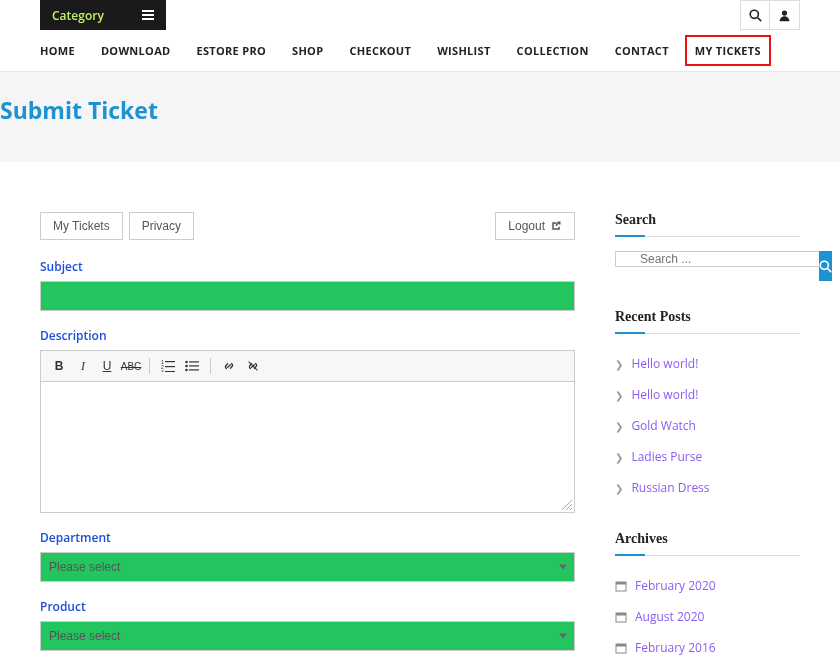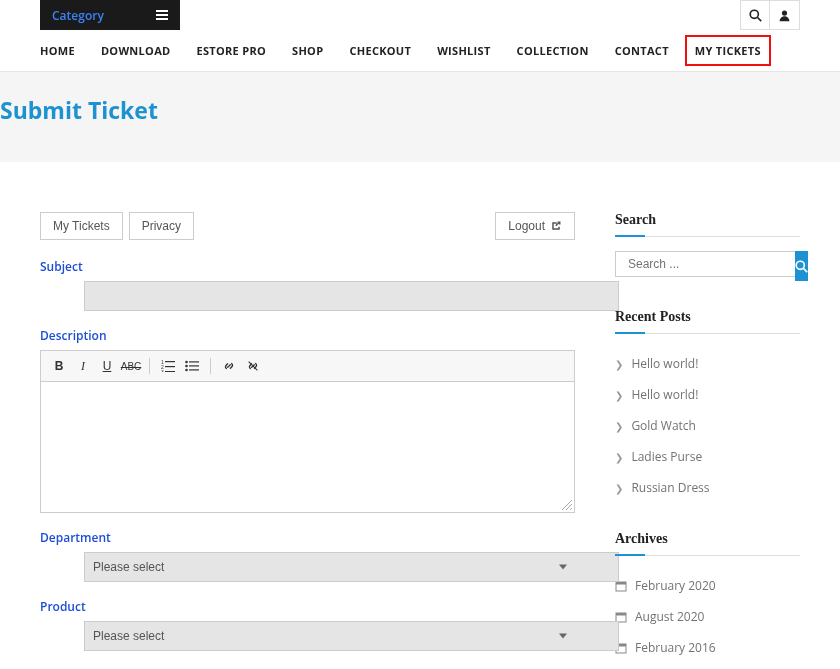--- a/index.html
+++ b/index.html
@@ -1,20 +1,20 @@
 <!DOCTYPE html>
 <html><head>
 <meta charset="utf-8">
 <style>
 * { box-sizing: border-box; margin: 0; padding: 0; }
 body { font-family: "Open Sans", Arial, sans-serif; font-size: 13px; color: #333; background: #fff; }
 .container { max-width: 790px; margin: 0 auto; padding: 0 15px; }
 
 
-.category-bar { background: #1a1a1a; color: #3b82f6; width: 140px; height: 30px; display: flex; align-items: center; justify-content: space-between; padding: 0 12px; font-weight: 600; font-size: 12px; margin-left: 0; position: relative; top: 0; }
+.category-bar { background: #1a1a1a; color: #bef264; width: 126px; height: 30px; display: flex; align-items: center; justify-content: space-between; padding: 0 12px; font-weight: 600; font-size: 12px; margin-left: 0; position: relative; top: 0; }
 .top-wrap { max-width: 790px; margin: 0 auto; display: flex; justify-content: space-between; align-items: center; padding: 0 15px; }
 
 
 .top-icons { display: flex; gap: 0; }
 .top-icon-btn { width: 30px; height: 30px; border: 1px solid #ddd; background: #fff; display: flex; align-items: center; justify-content: center; cursor: pointer; }
 .top-icon-btn + .top-icon-btn { border-left: none; }
 
 
 .nav-wrap { border-bottom: 1px solid #e5e5e5; }
 .main-nav { display: flex; gap: 26px; padding: 13px 0; font-size: 11px; font-weight: 700; letter-spacing: 0.3px; }
@@ -32,45 +32,45 @@
 .main-col { flex: 1; min-width: 0; }
 .side-col { width: 185px; flex-shrink: 0; }
 
 
 .btn-row { display: flex; justify-content: space-between; margin-bottom: 18px; }
 .btn-group { display: flex; gap: 6px; }
 .btn-outline { border: 1px solid #ccc; background: #fff; padding: 6px 12px; font-size: 12px; color: #555; cursor: pointer; display: inline-flex; align-items: center; gap: 5px; }
 
 
 .form-label { font-size: 12px; font-weight: 600; color: #1d4ed8; margin-bottom: 6px; display: block; }
-.form-input, .form-select { width: 100%; border: 1px solid #ccc; height: 30px; padding: 0 8px; font-size: 12px; background: #e5e5e5; color: #555; margin-left: 44px; }
+.form-input, .form-select { width: 100%; border: 1px solid #ccc; height: 30px; padding: 0 8px; font-size: 12px; background: #22c55e; color: #555; }
 .form-select { appearance: none; background-image: none; }
 .select-wrap { position: relative; }
 .select-wrap::after { content: ""; position: absolute; right: 8px; top: 50%; transform: translateY(-50%); width: 0; height: 0; border-left: 4px solid transparent; border-right: 4px solid transparent; border-top: 5px solid #666; pointer-events: none; }
 .form-group { margin-bottom: 16px; }
 
 
 .editor { border: 1px solid #ccc; }
 .editor-toolbar { border-bottom: 1px solid #ccc; padding: 5px 8px; display: flex; align-items: center; gap: 4px; background: #f7f7f7; }
 .tool-btn { width: 20px; height: 20px; display: flex; align-items: center; justify-content: center; font-size: 12px; color: #333; cursor: pointer; border: none; background: transparent; }
 .tool-sep { width: 1px; height: 16px; background: #ccc; margin: 0 4px; }
 .editor-body { height: 130px; position: relative; }
 .editor-resize { position: absolute; right: 2px; bottom: 2px; width: 10px; height: 10px; }
 .editor-resize svg { display: block; }
 
 
 .widget { margin-bottom: 28px; }
 .widget-title { font-size: 14px; font-weight: 700; color: #222; padding-bottom: 8px; margin-bottom: 14px; position: relative; border-bottom: 1px solid #ddd; font-family: Liberation Serif, serif; }
 .widget-title::after { content: ""; position: absolute; left: 0; bottom: -1px; width: 30px; height: 2px; background: #1d92d2; }
 .search-form { display: flex; }
-.search-input { flex: 1; border: 1px solid #ccc; height: 26px; padding: 0 12px; font-size: 12px; border-right: none; }
+.search-input { flex: 1; border: 1px solid #ccc; height: 16px; padding: 0 24px; font-size: 12px; border-right: none; }
 .search-btn { width: 36px; height: 30px; background: #1d92d2; border: none; color: #fff; cursor: pointer; display: flex; align-items: center; justify-content: center; }
 .list { list-style: none; }
 .list li { padding: 7px 0; font-size: 12px; color: #666; display: flex; align-items: center; gap: 8px; }
-.list li a { color: #737373; text-decoration: none; }
+.list li a { color: #8b5cf6; text-decoration: none; }
 .li-icon { color: #999; font-size: 10px; }
 .archive-icon { width: 12px; height: 12px; flex-shrink: 0; }
 
 svg { display: block; }
 </style>
 </head>
 <body>
 
 <div class="top-wrap">
   <div class="category-bar">

